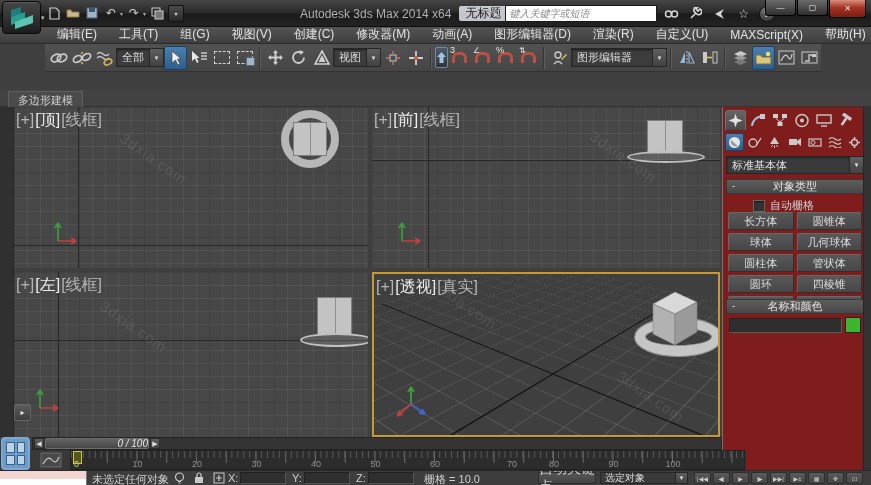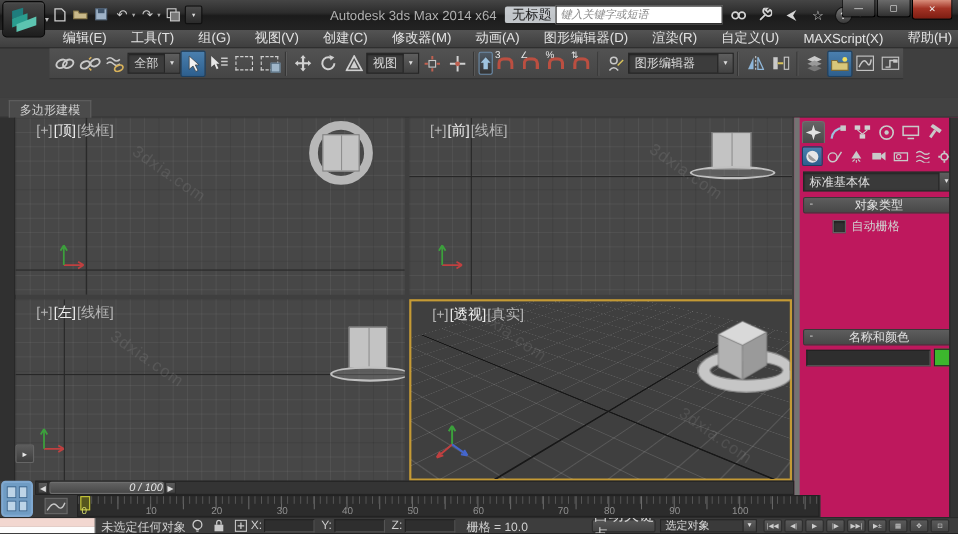--- a/index.html
+++ b/index.html
@@ -66,21 +66,21 @@
   .subtab{position:absolute;left:8px;top:2px;padding:1px 9px;font-size:11px;color:#d0d0d0;background:#4b4b4b;
     border:1px solid #5f5f5f;border-bottom:none;}
   
   .vp{position:absolute;background-color:#474747;overflow:hidden;
     background-image:
       linear-gradient(rgba(0,0,0,.20) 1px,transparent 1px),
       linear-gradient(90deg,rgba(0,0,0,.20) 1px,transparent 1px),
       linear-gradient(rgba(255,255,255,.055) 1px,transparent 1px),
       linear-gradient(90deg,rgba(255,255,255,.055) 1px,transparent 1px);
     background-size:65px 65px,65px 65px,13px 13px,13px 13px;}
-  .vp-label{position:absolute;left:19px;top:3px;font-size:13px;z-index:6;white-space:nowrap;}
+  .vp-label{position:absolute;left:2px;top:3px;font-size:16px;z-index:6;white-space:nowrap;}
   .vp-label .plus{color:#b5b5b5;}
   .vp-label .vname{color:#ececec;margin:0 1px;}
   .vp-label .shade{color:#b5b5b5;}
   .origin-h{position:absolute;left:0;width:100%;height:1px;background:#272727;}
   .origin-v{position:absolute;top:0;width:1px;height:100%;background:#272727;}
   .obj-square{position:absolute;background:#c3c3c3;border:1px solid #7d7d7d;box-sizing:border-box;}
   .obj-square::after{content:"";position:absolute;left:50%;top:0;width:1px;height:100%;background:#8f8f8f;}
   .obj-ring{position:absolute;border:8px solid #b7b7b7;border-radius:50%;box-sizing:border-box;}
   .obj-ellipse{position:absolute;border:2px solid #c0c0c0;border-radius:50%;background:rgba(150,150,150,.3);box-sizing:border-box;}
   .vp-persp{background:linear-gradient(#616161,#3d3d3d);border:2px solid #c49a35;box-sizing:border-box;}
@@ -93,21 +93,21 @@
       linear-gradient(90deg,rgba(255,255,255,.13) 1.5px,transparent 1.5px);
     background-size:100% 2px,2px 100%,31px 31px,31px 31px;
     background-position:0 50%,50% 0,0 0,0 0;
     background-repeat:no-repeat,no-repeat,repeat,repeat;
     transform:rotateX(63deg) rotateZ(40deg);}
   .torus{position:absolute;border:10px solid #c6c6c6;border-radius:50%;box-sizing:border-box;box-shadow:inset 0 0 0 1px #8d8d8d,0 0 0 1px #8d8d8d;}
   .torus-front-clip{position:absolute;overflow:hidden;}
   .watermark{position:absolute;color:rgba(255,255,255,.09);font-size:15px;letter-spacing:1px;
     transform:rotate(35deg);pointer-events:none;z-index:8;white-space:nowrap;}
   
-  .cmd-panel{position:absolute;left:722px;top:107px;width:149px;height:363px;background:#be185d;border-left:5px solid #737373;box-sizing:border-box;}
+  .cmd-panel{position:absolute;left:722px;top:107px;width:149px;height:363px;background:#7f1d1d;border-left:1px solid #737373;box-sizing:border-box;}
   .cp-scroll{position:absolute;right:0;top:0;width:7px;height:100%;background:#333;border-left:1px solid #262626;}
   .cp-tabs{position:absolute;left:2px;top:3px;display:flex;gap:1px;}
   .cp-tab{width:21px;height:20px;display:flex;align-items:center;justify-content:center;border-radius:3px 3px 0 0;}
   .cp-tab.active{background:linear-gradient(#646464,#4a4a4a);border:1px solid #6e6e6e;border-bottom:none;box-sizing:border-box;}
   .cp-subcats{position:absolute;left:2px;top:26px;display:flex;gap:1px;}
   .cp-sub{width:19px;height:18px;display:flex;align-items:center;justify-content:center;border-radius:2px;}
   .cp-sub.active{background:linear-gradient(#4a7fae,#2d5f8e);border:1px solid #1d4163;box-sizing:border-box;}
   .cp-dd{position:absolute;left:3px;top:49px;width:138px;height:18px;display:flex;align-items:center;background:#3a3a3a;
     border:1px solid #262626;box-shadow:inset 0 1px 2px rgba(0,0,0,.5);font-size:11px;color:#e0e0e0;padding-left:5px;box-sizing:border-box;}
   .cp-dd .da{margin-left:auto;width:13px;height:100%;display:flex;align-items:center;justify-content:center;
@@ -573,20 +573,32 @@
       <span class="da">▼</span>
     </div>
     <div class="rollout" style="top:72px;">
       <span class="rmin">-</span>
       <span>对象类型</span>
     </div>
     <div class="autogrid">
       <span class="chk"></span>
       <span>自动栅格</span>
     </div>
+    <div class="obj-btns">
+        <div class="obj-btn">长方体</div>
+        <div class="obj-btn">圆锥体</div>
+        <div class="obj-btn">球体</div>
+        <div class="obj-btn">几何球体</div>
+        <div class="obj-btn">圆柱体</div>
+        <div class="obj-btn">管状体</div>
+        <div class="obj-btn">圆环</div>
+        <div class="obj-btn">四棱锥</div>
+        <div class="obj-btn">茶壶</div>
+        <div class="obj-btn">平面</div>
+      </div>
     <div class="rollout" style="top:192px;">
       <span class="rmin">-</span>
       <span>名称和颜色</span>
     </div>
     <div class="nc-row">
       <input class="nc-field" value="" style="">
       <div class="color-swatch" style="background: rgb(60, 183, 45);"></div>
     </div>
     <div class="cp-scroll"></div>
   </div>

